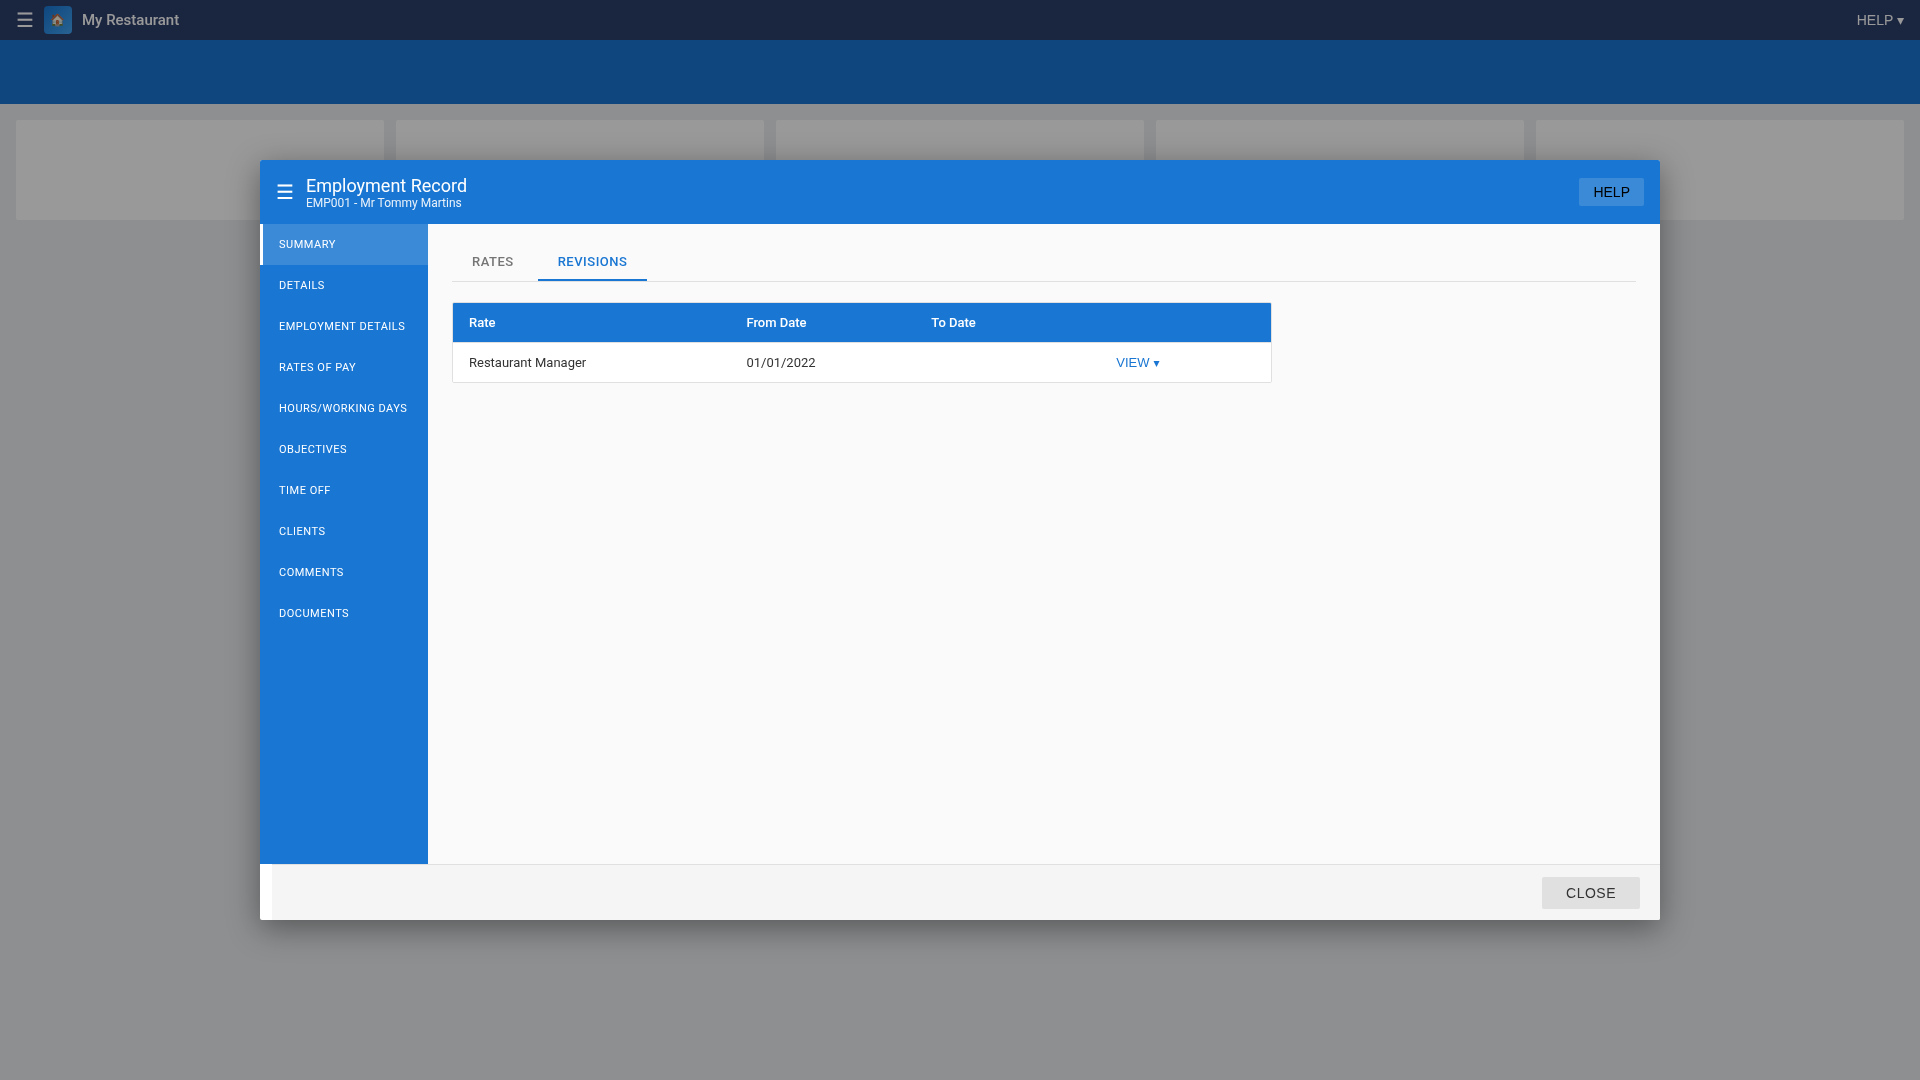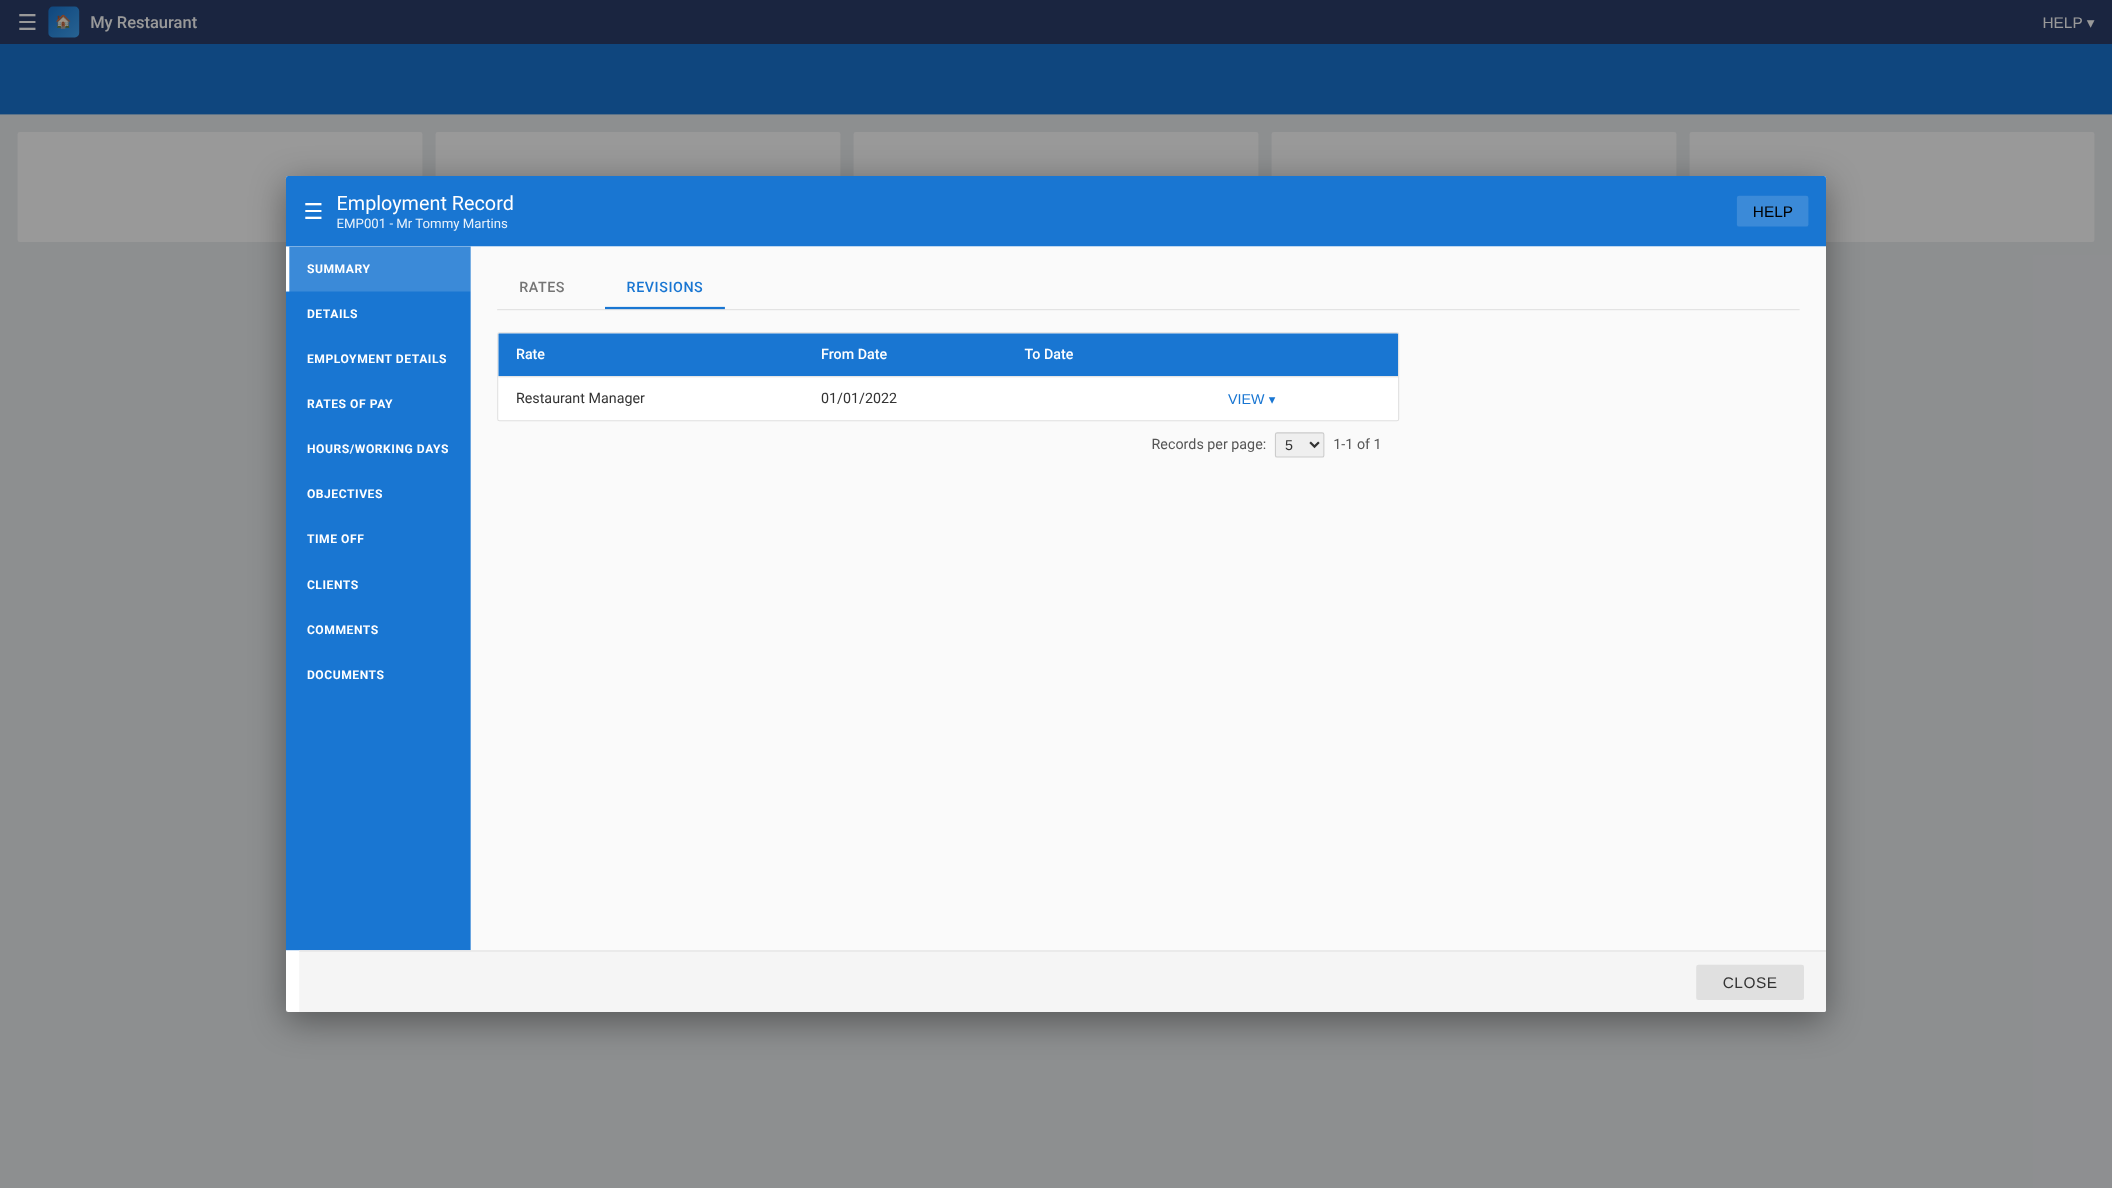--- a/index.html
+++ b/index.html
@@ -76,21 +76,21 @@
       width: 168px;
       background: #1976d2;
       flex-shrink: 0;
       display: flex;
       flex-direction: column;
     }
     .sidebar-item {
       padding: 14px 16px;
       color: #fff;
       font-size: 11px;
-      font-weight: 700;
+      font-weight: 400;
       letter-spacing: 0.5px;
       cursor: pointer;
       border-left: 3px solid transparent;
     }
     .sidebar-item.active { background: rgba(255,255,255,0.15); border-left-color: #fff; }
 
     
     .content-area {
       flex: 1;
       background: #fafafa;
@@ -98,21 +98,21 @@
       flex-direction: column;
       padding: 20px 24px;
       overflow: auto;
     }
 
     
     .tabs {
       display: flex;
       border-bottom: 1px solid #e0e0e0;
       margin-bottom: 20px;
-      gap: 16px;
+      gap: 4px;
     }
     .tab {
       padding: 10px 20px;
       font-size: 13px;
       font-weight: 500;
       color: #757575;
       cursor: pointer;
       border-bottom: 2px solid transparent;
       text-transform: uppercase;
       letter-spacing: 0.5px;
@@ -328,29 +328,20 @@
             <div class="table-cell rate">Restaurant Manager</div>
             <div class="table-cell from">01/01/2022</div>
             <div class="table-cell to"></div>
             <div class="table-cell actions">
               <button class="view-btn">VIEW</button>
               <span class="dropdown-arrow">▾</span>
             </div>
           </div>
         </div>
 
-        <div class="pagination">
-          <span>Records per page:</span>
-          <select class="per-page-select">
-            <option>5</option>
-            <option>10</option>
-            <option>25</option>
-          </select>
-          <span>1-1 of 1</span>
-        </div>
 
 
       </div>
     </div>
 
     <div class="modal-footer">
       <button class="close-btn">CLOSE</button>
     </div>
 
   </div>

